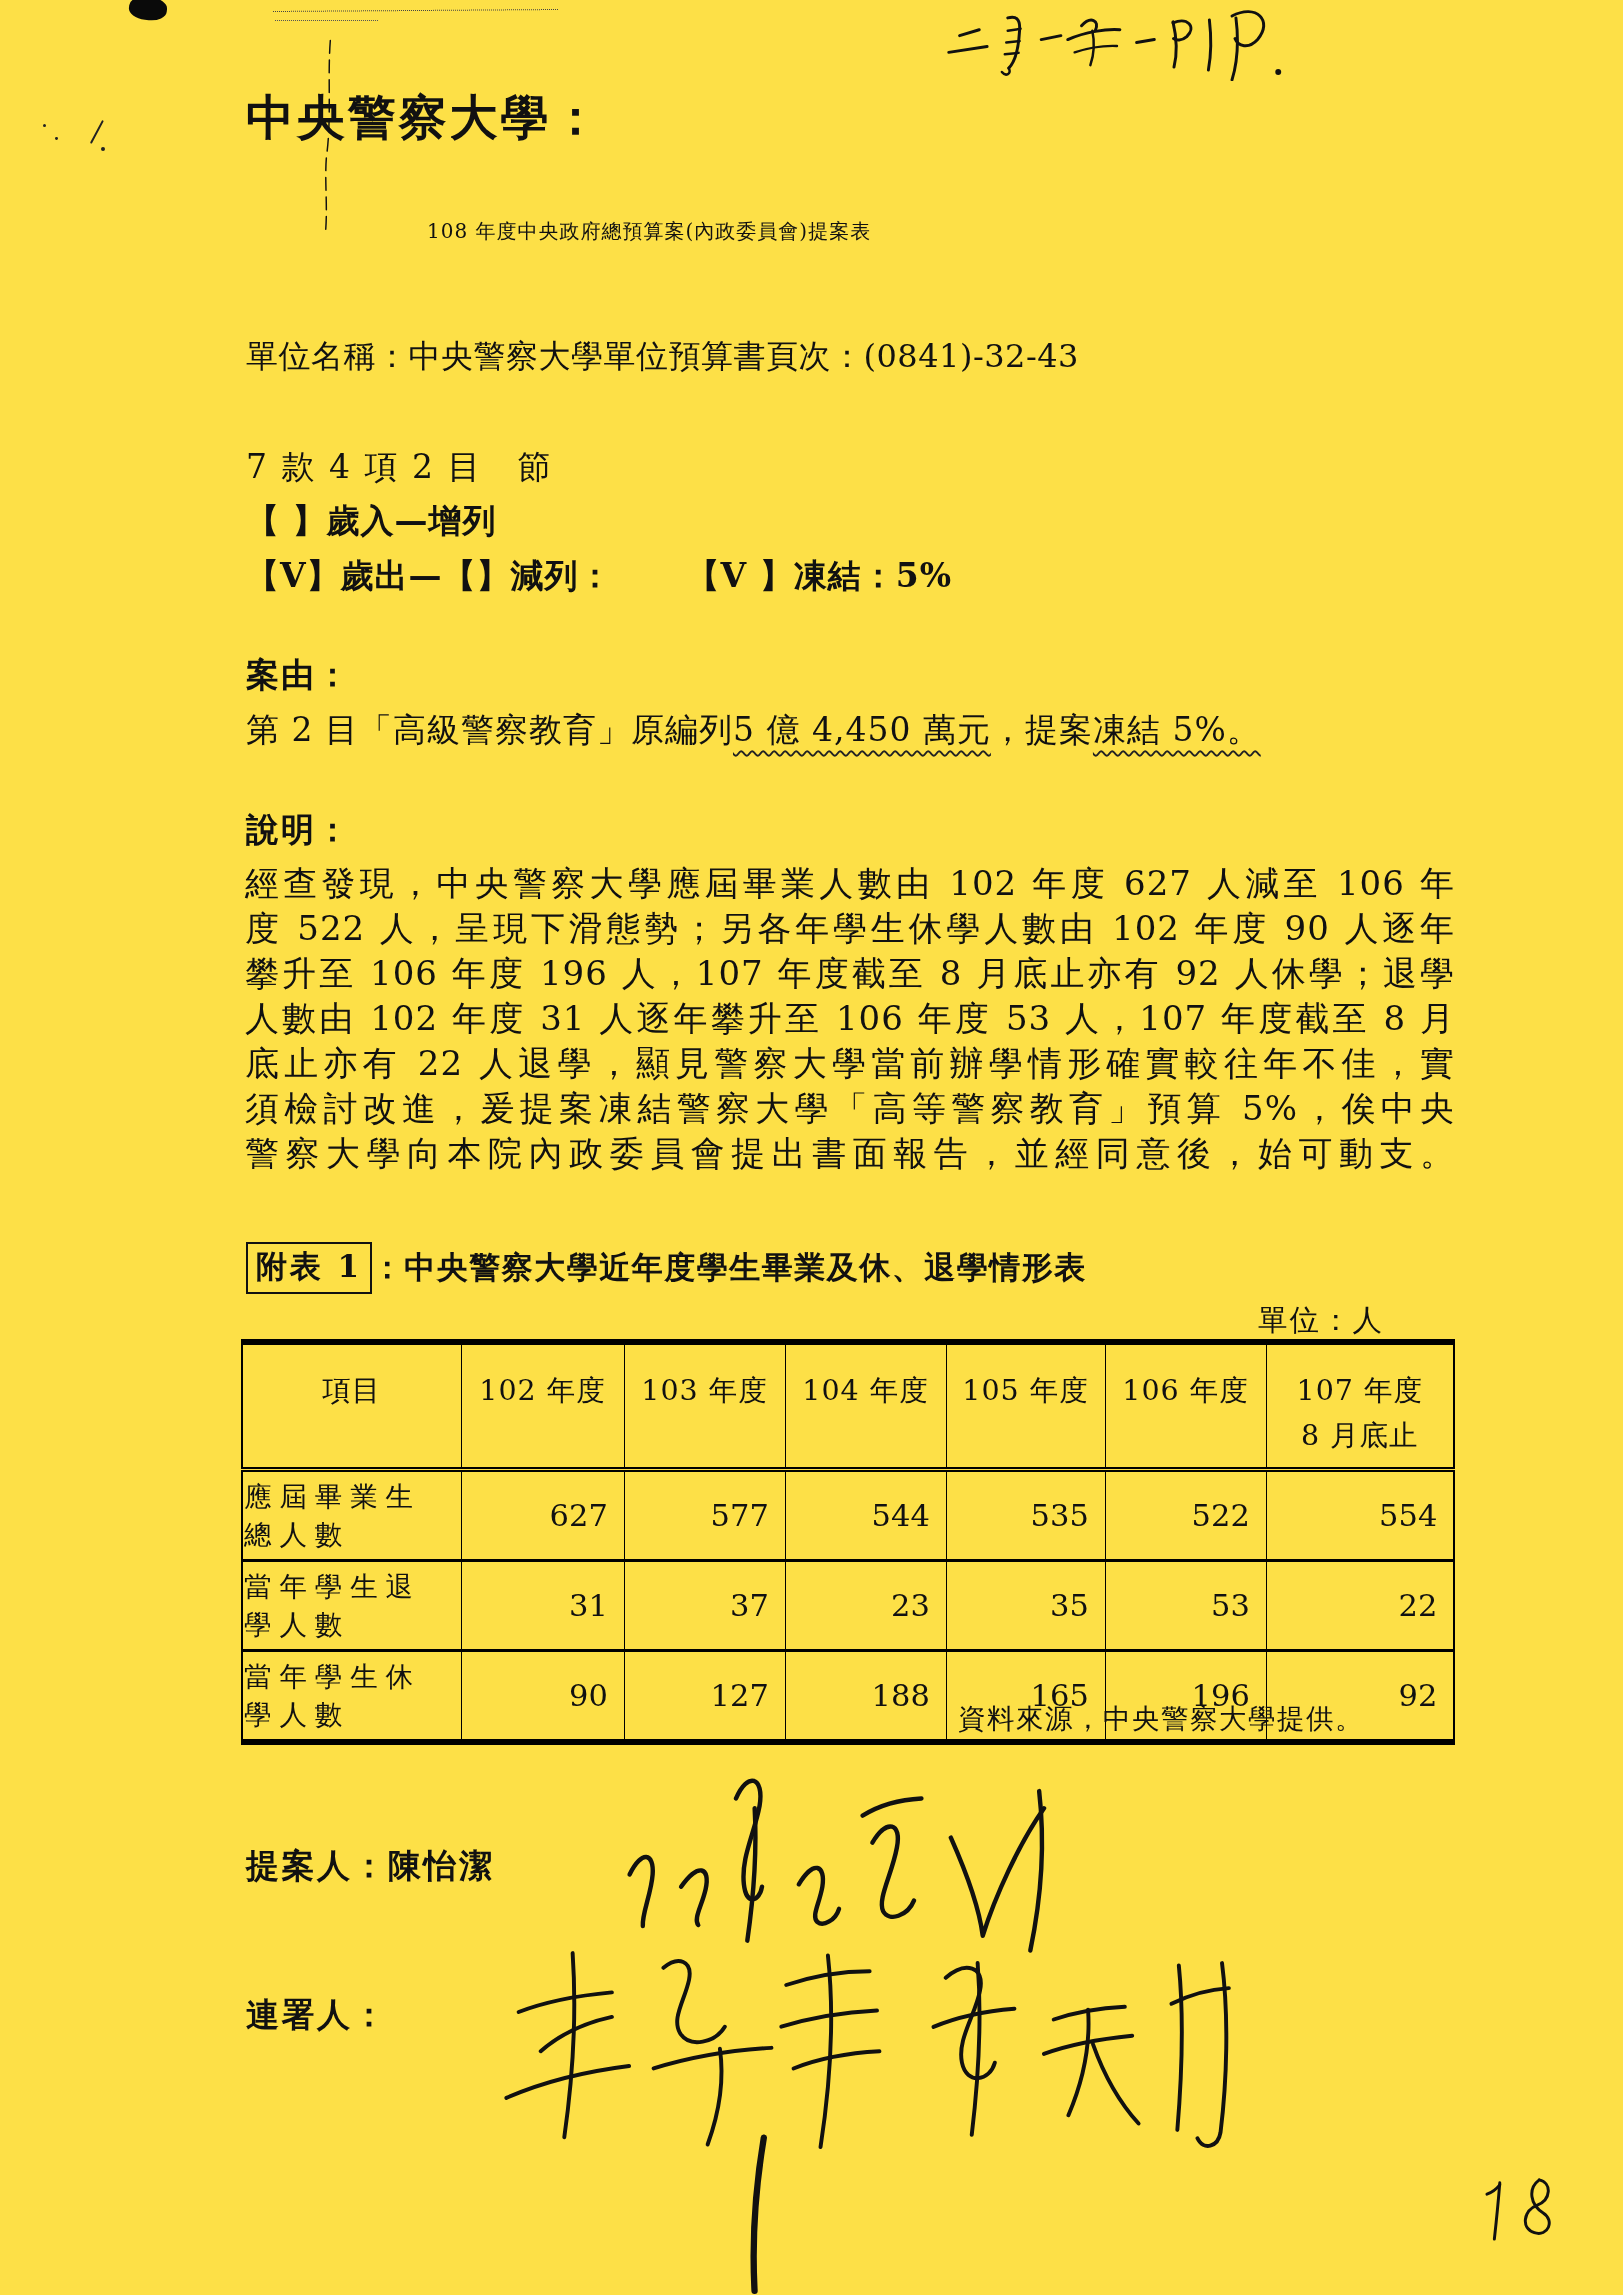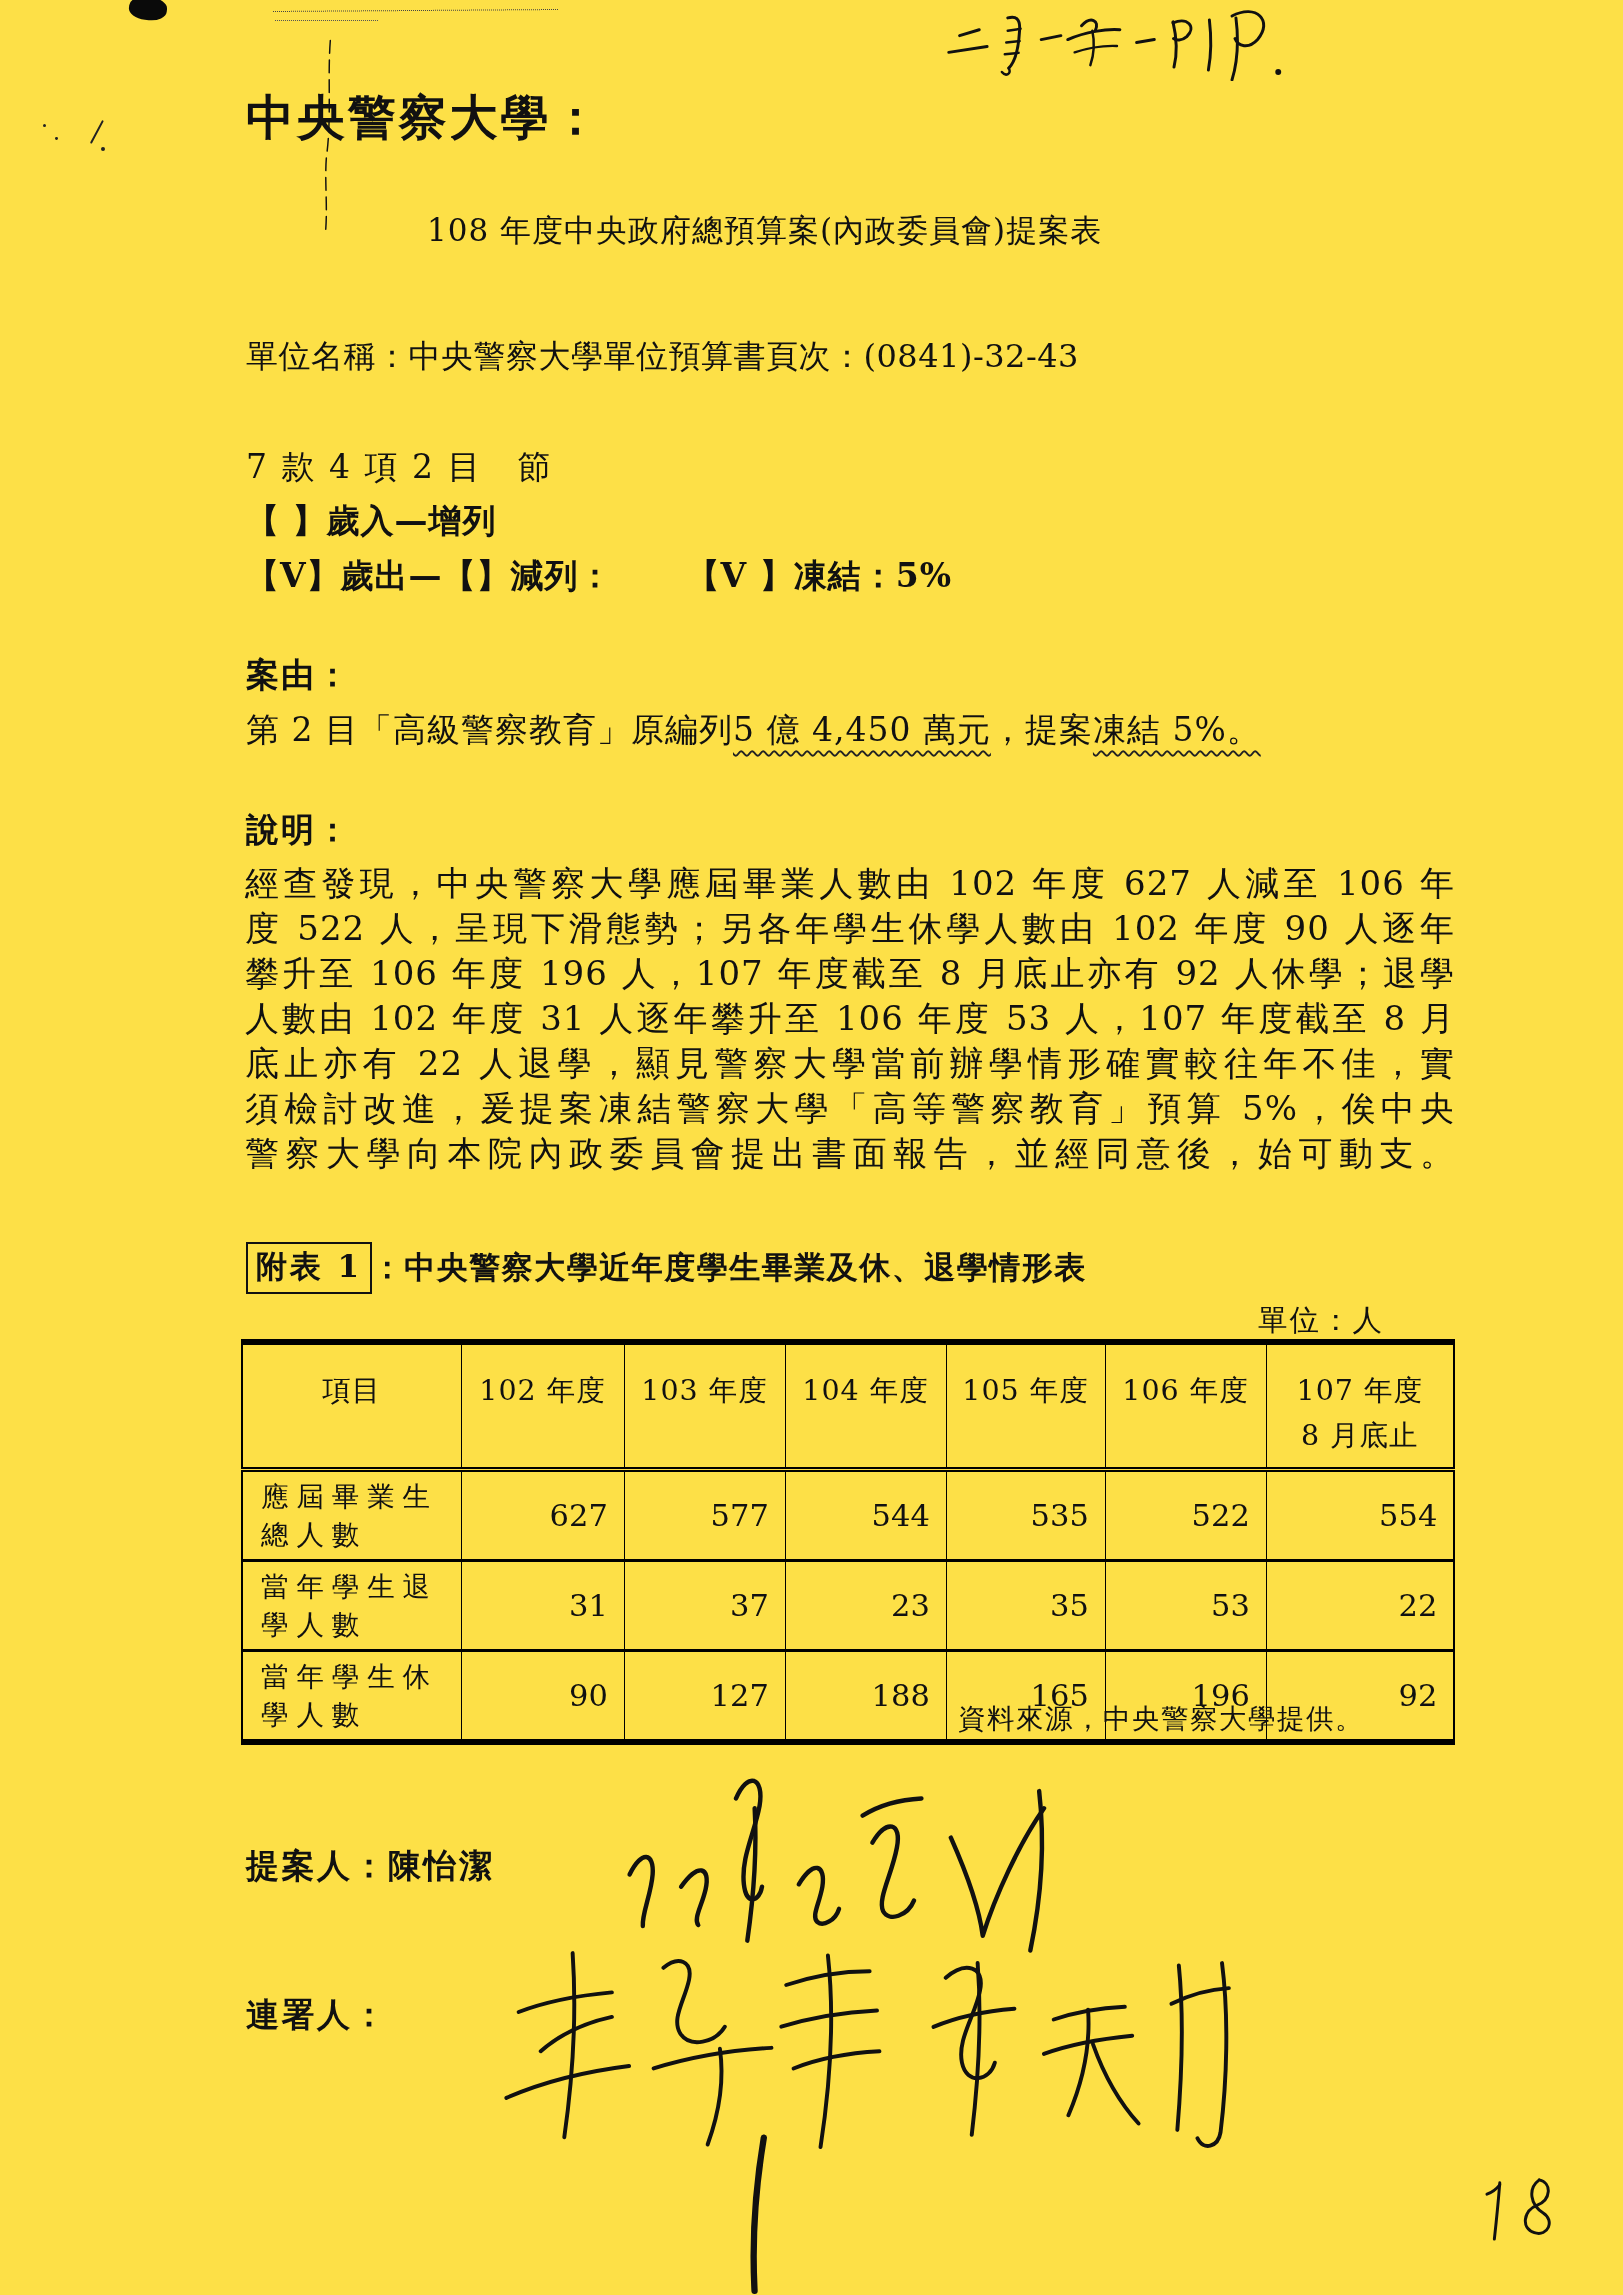--- a/index.html
+++ b/index.html
@@ -3,21 +3,21 @@
 <meta charset="utf-8">
 <style>
   html,body { margin:0; padding:0; background:#e8e8e8; }
   .page {
     position:relative; width:1623px; height:2295px; background:#fde047;
     font-family:"DejaVu Serif","Liberation Serif",serif; color:#111;
     overflow:hidden; margin:0 auto;
   }
   .abs { position:absolute; }
   .org-title { left:246px; top:86px; font-size:48px; font-weight:700; letter-spacing:2.9px; }
-  .form-title { left:427px; top:210px; font-size:31px; letter-spacing:1px; }
+  .form-title { left:427px; top:218px; font-size:20px; letter-spacing:1px; }
   .unit-line { left:246px; top:335px; font-size:32px; letter-spacing:0.5px; }
   .item-line { left:246px; top:445px; font-size:33px; font-weight:400; letter-spacing:2px; }
   .rev-line  { left:246px; top:499px; font-size:33px; font-weight:700; letter-spacing:1px; }
   .exp-line  { left:246px; top:554px; font-size:33px; font-weight:700; letter-spacing:1px; }
   .exp-right { margin-left:74px; }
   .case-label { left:246px; top:653px; font-size:33px; font-weight:700; letter-spacing:2px; }
   .case-text  { left:246px; top:708px; font-size:33px; letter-spacing:1px; }
   .wavy { text-decoration-line:underline; text-decoration-style:wavy; text-decoration-color:#222;
           text-decoration-thickness:1.5px; text-underline-offset:8.8px;margin-top:33px; }
   .desc-label { left:246px; top:808px; font-size:33px; font-weight:700; letter-spacing:2px; }
@@ -28,21 +28,21 @@
   .att-title { letter-spacing:1.5px; }
   .unit-note { left:1258px; top:1301px; font-size:29.5px; letter-spacing:2px; }
   table.att { position:absolute; left:241px; top:1339px; width:1212px; border-collapse:collapse;
     table-layout:fixed; border-top:6.9px solid #000; border-bottom:6.9px solid #000;
     border-left:2.5px solid #000; border-right:2.5px solid #000; }
   table.att th, table.att td { border:1.5px solid #000; overflow:hidden; }
   table.att th { height:98px; vertical-align:top; text-align:center; font-weight:400;
     font-size:28.5px; padding-top:22.6px; letter-spacing:1px; line-height:45px;
     border-bottom:5.9px double #000; }
   table.att td { height:85px; vertical-align:middle; font-size:29.5px; }
-  table.att td.lbl { text-align:left; padding-left:18px; letter-spacing:7.9px; line-height:38px; font-size:27.5px; }
+  table.att td.lbl { text-align:left; padding-left:1px; letter-spacing:7.9px; line-height:38px; font-size:27.5px; }
   table.att td.val { text-align:right; padding-right:15.7px; font-size:30.5px; }
   table.att tr.r2 td, table.att tr.r3 td { border-top:3.9px solid #000; }
   .source-note { left:958px; top:1701px; font-size:27.5px; letter-spacing:1.5px; }
   .proposer-label { left:246px; top:1844px; font-size:33px; font-weight:700; letter-spacing:2.5px;text-align:center; }
   .cosigner-label { left:246px; top:1993px; font-size:33px; font-weight:700; letter-spacing:2.5px; }
   .sig path, .note path, .mark path { fill:none; stroke:#111; stroke-linecap:round; stroke-linejoin:round; }
   .speck { position:absolute; background:#222; border-radius:50%; }
   .blob { left:129px; top:-2.9px; width:38px; height:22.6px; background:#0a0a0a; border-radius:45%;
           transform:rotate(6deg); }
   .scratch-h1 { left:273px; top:9.8px; width:285px; height:0; border-top:1.5px dotted #444; transform:rotate(-0.4deg); }

